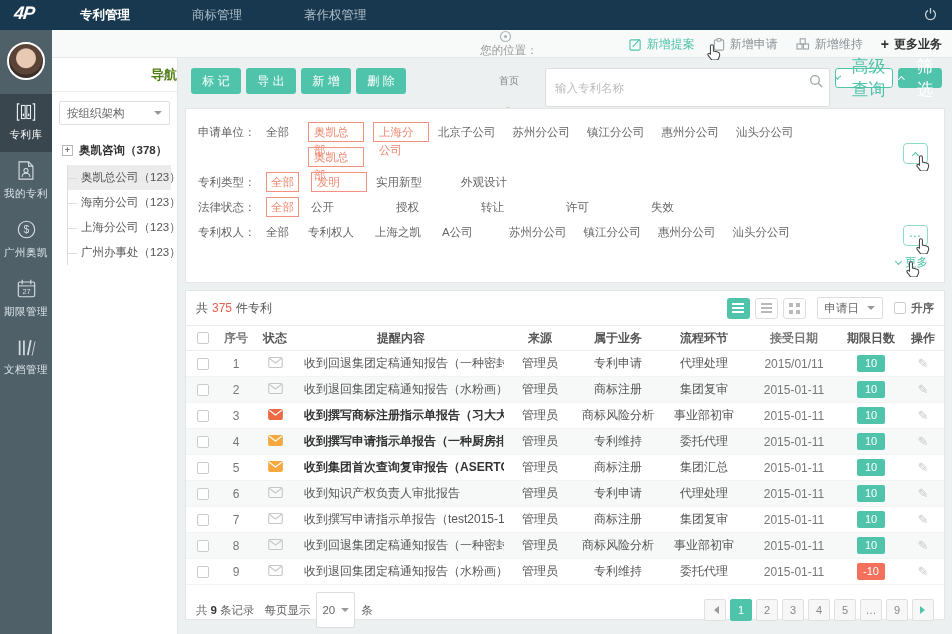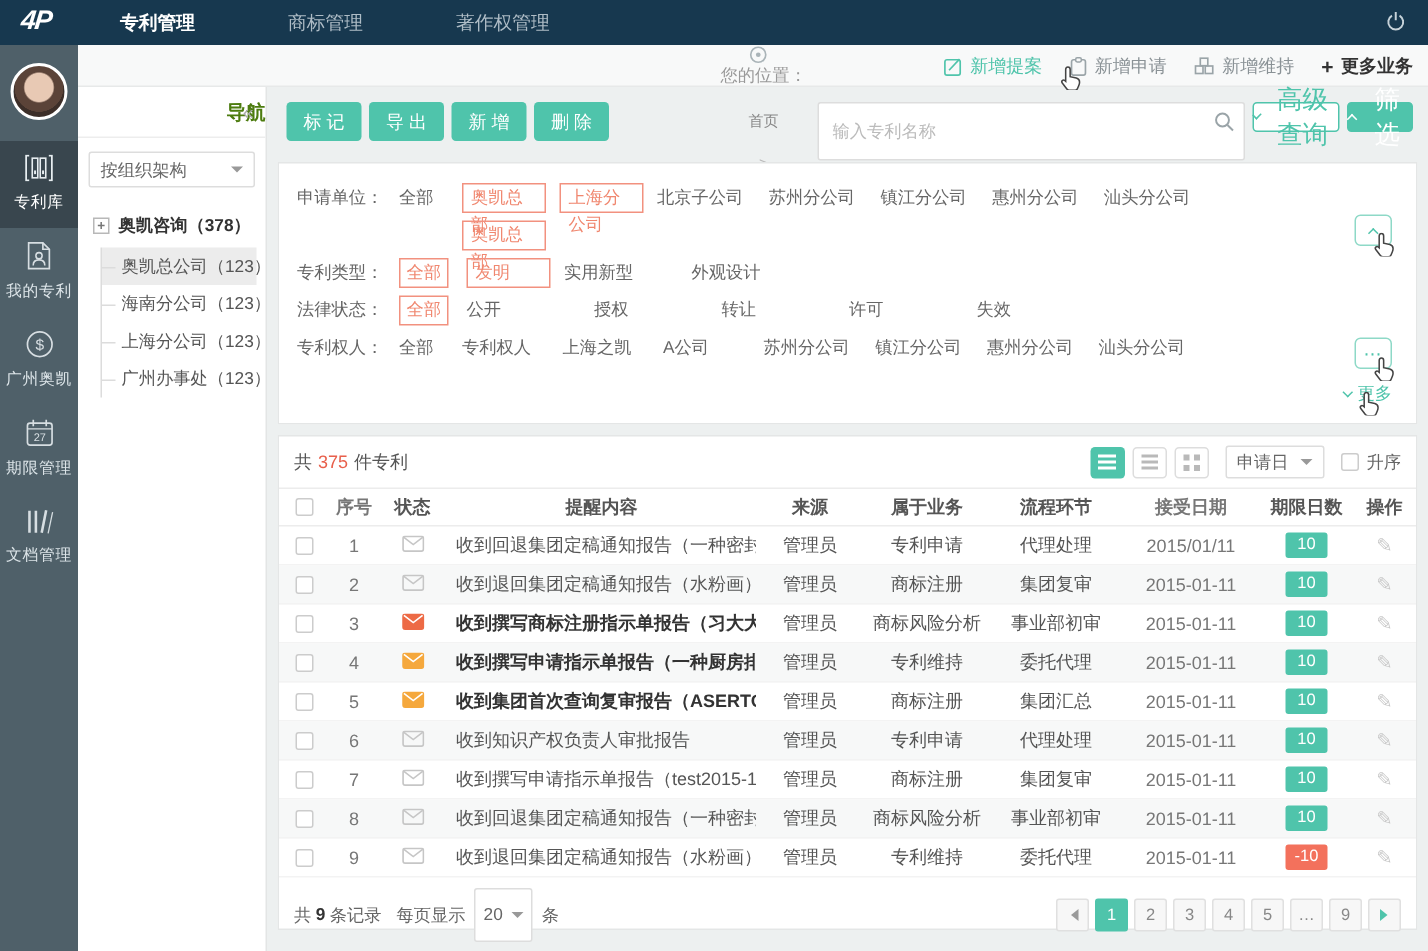--- a/index.html
+++ b/index.html
@@ -107,21 +107,21 @@
   .vt.active { background:#4fc4ab; }
   .vt .bars { width:12px; height:2px; background:#fff; box-shadow:0 -4px 0 #fff, 0 4px 0 #fff; }
   .vt.plain { background:#fff; border:1px solid #ddd; }
   .vt.plain .bars { width:11px; background:#b9b9b9; box-shadow:0 -4px 0 #b9b9b9, 0 4px 0 #b9b9b9; }
   .vt.plain .dots { width:4px; height:4px; background:#b9b9b9; box-shadow:7px 0 0 #b9b9b9, 0 7px 0 #b9b9b9,
                     7px 7px 0 #b9b9b9; margin:-7px 7px 0 0; }
   .selbox { height:22px; border:1px solid #ddd; border-radius:2px; background:#fff; display:inline-flex;
             align-items:center; padding:0 7px; gap:8px; color:#666; font-size:11.5px; cursor:pointer; }
   .cb { width:12px; height:12px; border:1px solid #ccc; background:#fff; border-radius:2px; display:inline-block;
         cursor:pointer; flex:none; }
-  .asc { display:flex; align-items:center; gap:5px; margin-left:6px; color:#666; font-size:11.5px; }
+  .asc { display:flex; align-items:center; gap:5px; margin-left:6px; color:#666; font-size:11.5px;font-weight:bold; }
 
   .thead { display:flex; align-items:center; height:26px; border-top:1px solid #ececec;
            border-bottom:1px solid #ececec; color:#555; font-weight:bold; font-size:12px; background:#fff; }
   .trow { display:flex; align-items:center; height:26px; border-bottom:1px solid #f3f3f3; font-size:12px; }
   .trow:nth-child(even) { background:#f7f8f8; }
   .c-cb { width:34px; display:flex; justify-content:center; flex:none; }
   .c-no { width:32px; text-align:center; color:#777; flex:none; }
   .c-st { width:46px; text-align:center; flex:none; }
   .c-ct { flex:1; padding-left:6px; text-align:left; color:#555; white-space:nowrap; overflow:hidden; }
   .thead .c-ct { text-align:center; padding-left:0; }

